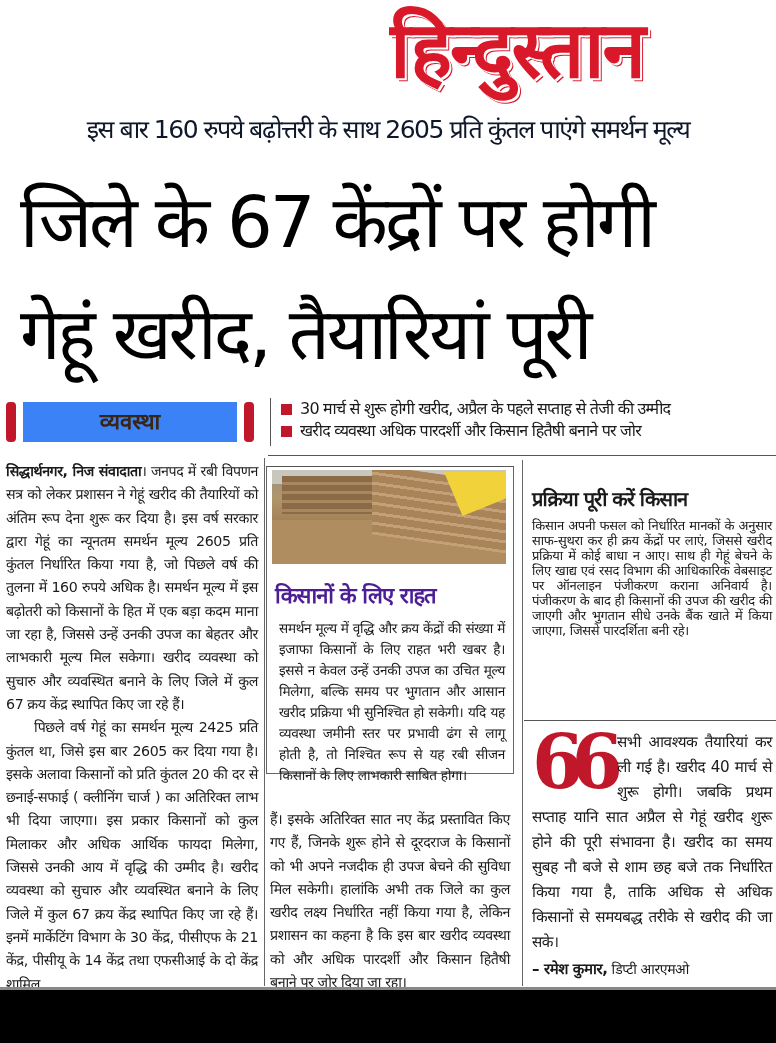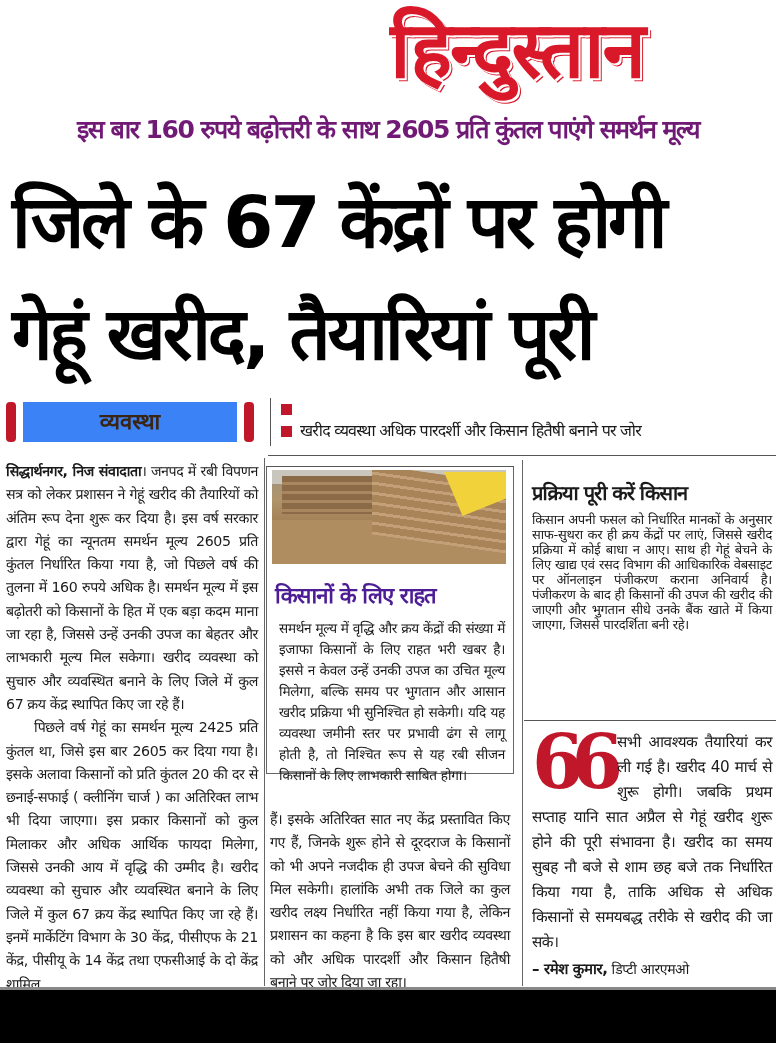--- a/index.html
+++ b/index.html
@@ -2,23 +2,23 @@
 <html><head>
 <meta charset="utf-8">
 <style>
   html, body { margin:0; padding:0; }
   body { width:776px; height:1043px; background:#ffffff; position:relative; overflow:hidden;
          font-family:"DejaVu Sans", sans-serif; color:#1a1a1a; }
   .masthead { position:absolute; left:282px; top:0; width:470px; height:100px; text-align:center; }
   .masthead span { font-family:"DejaVu Serif", serif; font-weight:bold; font-size:78px; line-height:100px;
                    color:#d9182a; letter-spacing:-2px; text-shadow:2px 2px 0 #ffffff, 3px 3px 0 #d9182a; }
   .kicker { position:absolute; left:0; top:112px; width:776px; text-align:center;
-            font-size:25px; font-weight:bold; color:#701a75; letter-spacing:-1.5px; line-height:36px; }
-  .headline { position:absolute; left:0; top:166px; width:676px; font-weight:bold; color:#000;
-              font-size:72px; line-height:112px; letter-spacing:-3px; padding-left:12px; box-sizing:border-box; }
+            font-size:25px; font-weight:normal; color:#0f172a; letter-spacing:-1.5px; line-height:36px; }
+  .headline { position:absolute; left:0; top:166px; width:676px; font-weight:normal; color:#000;
+              font-size:72px; line-height:112px; letter-spacing:-3px; padding-left:20px; box-sizing:border-box; }
   .headline div { white-space:nowrap; }
   .tagbox { position:absolute; left:6px; top:400px; width:248px; height:44px; }
   .tagbox .cap-l, .tagbox .cap-r { position:absolute; top:2px; width:10px; height:40px; background:#c0182a; border-radius:4px; }
   .tagbox .cap-l { left:0; } .tagbox .cap-r { right:0; }
   .tagbox .bar { position:absolute; left:17px; right:17px; top:2px; height:40px; background:#3b82f6;
                  text-align:center; font-weight:bold; font-size:22px; line-height:40px; color:#3a2414; }
   .bullets { position:absolute; left:270px; top:398px; width:506px; height:48px;
              border-left:1px solid #555; padding-left:10px; box-sizing:border-box; }
   .bullet { font-size:16px; line-height:22px; white-space:nowrap; letter-spacing:-0.8px; }
   .bullet .sq { display:inline-block; width:11px; height:11px; background:#c0182a; margin-right:8px; vertical-align:middle; }
@@ -39,21 +39,21 @@
   .photo .tarp { position:absolute; left:172px; top:2px; width:62px; height:44px; background:#f1d23a;
                  clip-path:polygon(0 0,100% 0,100% 60%,30% 100%); }
   .photo .ground { position:absolute; left:0; top:50px; width:100%; height:44px; background:#b08d60; }
   .box2 { position:absolute; left:266px; top:574px; width:248px; height:200px;
           border:1px solid #666; border-top:none; box-sizing:border-box; }
   .box2 h3 { margin:6px 0 0 8px; font-size:22px; line-height:32px; color:#4c1d95; font-weight:bold; letter-spacing:-1px; }
   .box2 .text { position:absolute; left:12px; top:44px; width:226px; font-size:13.6px; line-height:21px;
                 text-align:justify; letter-spacing:-0.3px; }
   .col2b { left:270px; top:808px; width:240px; }
   .col3 { left:532px; top:470px; width:240px; }
-  .col3 h3 { margin:8px 0 4px 0; font-size:20px; line-height:30px; font-weight:bold; color:#1a1a1a; letter-spacing:-1px; }
+  .col3 h3 { margin:14px 0 4px 0; font-size:20px; line-height:30px; font-weight:bold; color:#1a1a1a; letter-spacing:-1px; }
   .col3 .text { font-size:13px; line-height:15px; letter-spacing:-0.3px; }
   .quote { position:absolute; left:532px; top:730px; width:240px; font-size:15.2px; line-height:25px;
            letter-spacing:-0.4px; text-align:justify; }
   .quote .qmark { float:left; font-family:"DejaVu Serif", serif; font-weight:bold; color:#c0182a;
                   font-size:74px; line-height:60px; height:52px; margin:2px 6px 0 0; letter-spacing:-12px; }
   .quote .attr { margin-top:2px; font-size:14px; }
   .quote .attr b { font-size:15px; }
   .bottom-rule { position:absolute; left:0; top:987px; width:776px; height:3px; background:#888; }
   .blackband { position:absolute; left:0; top:990px; width:776px; height:53px; background:#000; }
 </style>
@@ -72,21 +72,21 @@
 </div>
 
 <div class="tagbox">
   <div class="cap-l"></div>
   <div class="bar">व्यवस्था</div>
   <div class="cap-r"></div>
 </div>
 
 <div class="bullets">
   <div class="bullet">
-    <span class="sq"></span>
+    <span class="sq"></span><span>30 मार्च से शुरू होगी खरीद, अप्रैल के पहले सप्ताह से तेजी की उम्मीद</span>
   </div>
   <div class="bullet">
     <span class="sq"></span><span>खरीद व्यवस्था अधिक पारदर्शी और किसान हितैषी बनाने पर जोर</span>
   </div>
 </div>
 
 <div class="rule-h" style="left:268px; top:455px; width:508px; height:1px;"></div>
 
 <div class="col col1">
   <p><span class="byline">सिद्धार्थनगर, निज संवादाता</span><span>। </span><span>जनपद में रबी विपणन सत्र को लेकर प्रशासन ने गेहूं खरीद की तैयारियों को अंतिम रूप देना शुरू कर दिया है। इस वर्ष सरकार द्वारा गेहूं का न्यूनतम समर्थन मूल्य 2605 प्रति कुंतल निर्धारित किया गया है, जो पिछले वर्ष की तुलना में 160 रुपये अधिक है। समर्थन मूल्य में इस बढ़ोतरी को किसानों के हित में एक बड़ा कदम माना जा रहा है, जिससे उन्हें उनकी उपज का बेहतर और लाभकारी मूल्य मिल सकेगा। खरीद व्यवस्था को सुचारु और व्यवस्थित बनाने के लिए जिले में कुल 67 क्रय केंद्र स्थापित किए जा रहे हैं।</span></p>

